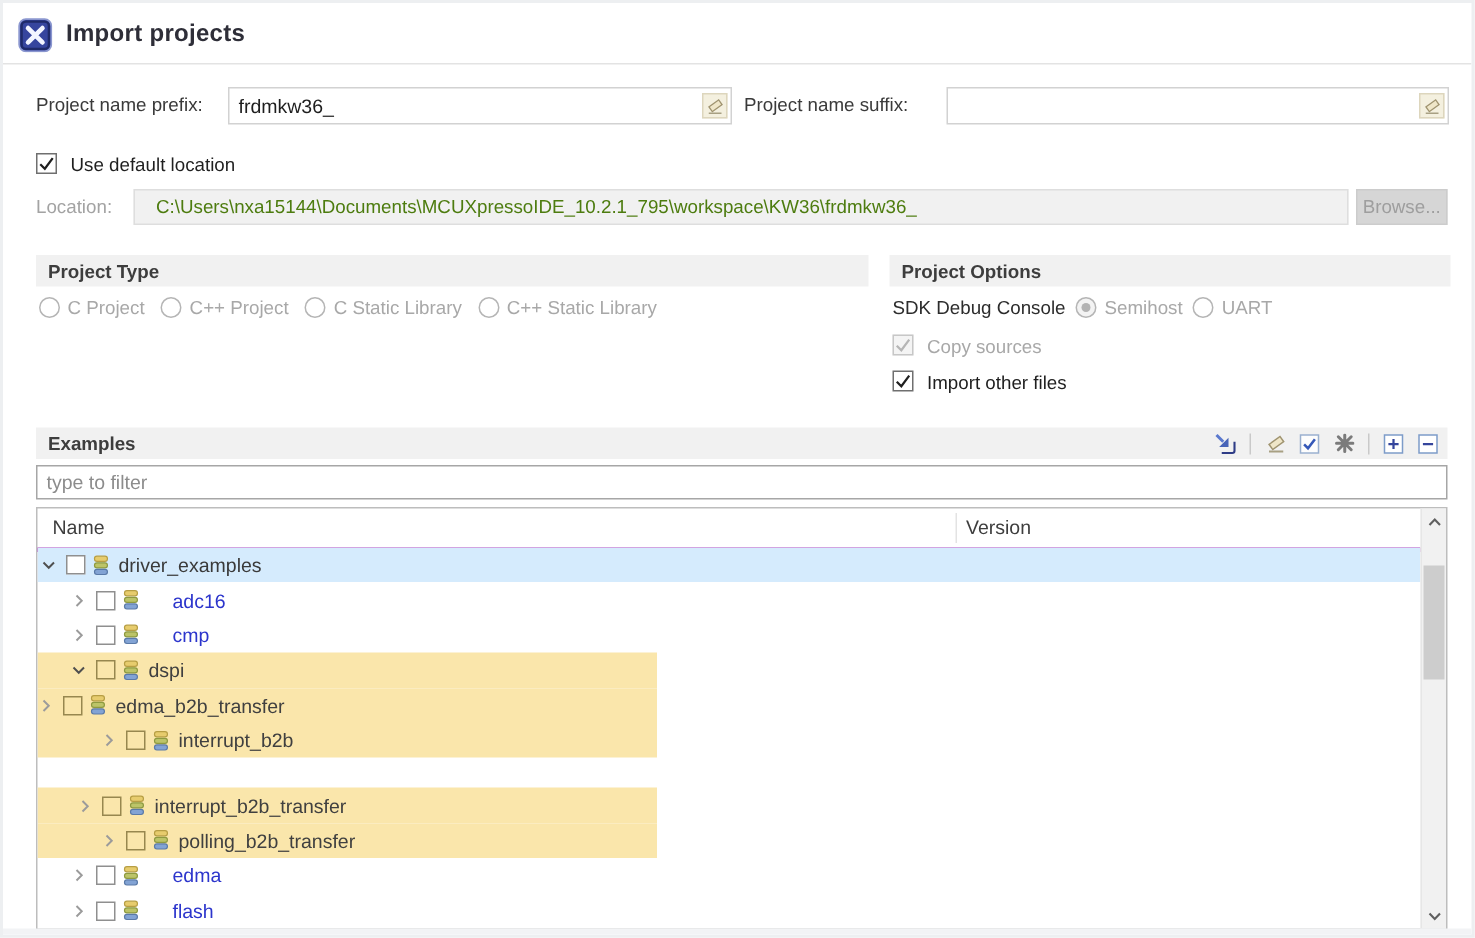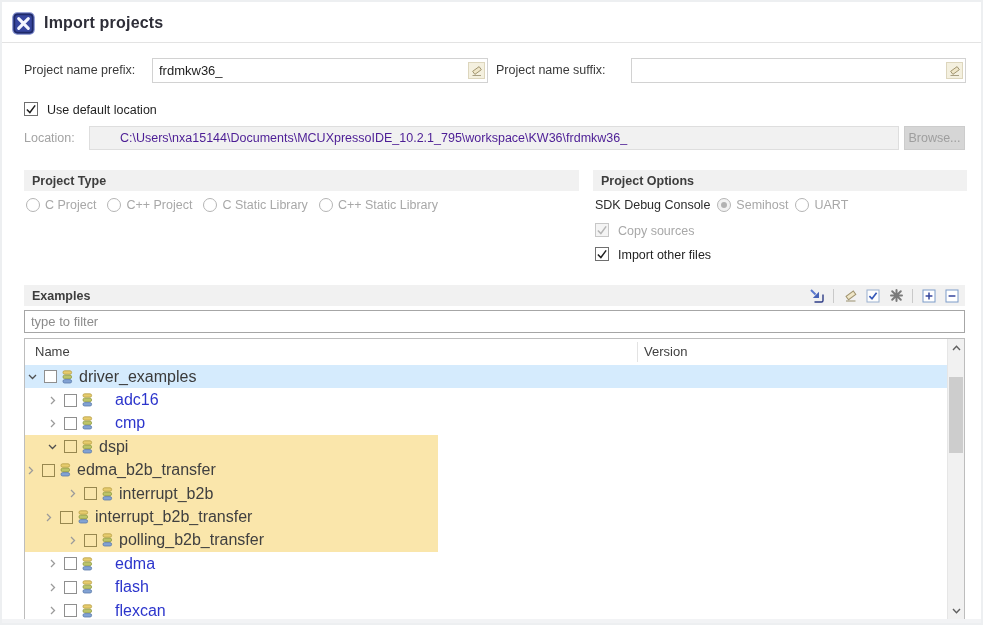--- a/index.html
+++ b/index.html
@@ -21,21 +21,21 @@
   }
   .tinput input{
     flex:1;border:0;outline:0;height:100%;padding:0 4px 0 6px;font:13px "Liberation Sans",sans-serif;color:#1e1e1e;background:transparent;min-width:0;
   }
   .eraser-box{width:17px;height:17px;background:#f4f0df;border:1px solid #ddd6bd;box-sizing:border-box;display:flex;align-items:center;justify-content:center;flex:none;}
   .cb{position:absolute;width:14px;height:14px;box-sizing:border-box;border:1px solid #6f6f6f;background:#fff;display:flex;align-items:center;justify-content:center;}
   .cb.disabled{border-color:#c7c7c7;background:#f4f4f4;}
   .loc-input{
     position:absolute;box-sizing:border-box;border:1px solid #dedede;background:#f1f1f1;
   }
-  .loc-input input{width:100%;height:100%;border:0;outline:0;background:transparent;padding:0 14px;font:12.5px "Liberation Sans",sans-serif;color:#4c1d95;box-sizing:border-box;margin-left:16px;}
+  .loc-input input{width:100%;height:100%;border:0;outline:0;background:transparent;padding:0 14px;font:12.5px "Liberation Sans",sans-serif;color:#4d7c0f;box-sizing:border-box;}
   .browse-btn{
     position:absolute;box-sizing:border-box;background:#d6d6d6;border:1px solid #cccccc;
     display:flex;align-items:center;justify-content:center;font-size:12.5px;color:#9e9e9e;
   }
   
   .sect{position:absolute;height:21px;background:#f1f1f1;display:flex;align-items:center;
     padding:0 4px 0 8px;box-sizing:border-box;font-weight:bold;font-size:12.5px;color:#3d3d3d;}
   
   .radio-row{position:absolute;display:flex;align-items:center;gap:11px;font-size:12.5px;color:#a8a8a8;}
   .radio-opt{display:flex;align-items:center;gap:5px;}
@@ -53,21 +53,21 @@
     border:1px solid #a6a6a6;font:13px "Liberation Sans",sans-serif;color:#333;padding:0 6px;outline:0;}
   .filter::placeholder{color:#8c8c8c;opacity:1;}
   
   .tree-panel{position:absolute;left:22px;top:336px;width:941px;height:282px;box-sizing:border-box;
     border:1px solid #bdbdbd;background:#fff;}
   .tree-header{position:absolute;left:0;right:17px;top:0;height:26px;border-bottom:3px solid #a21caf;font-size:13px;color:#3e3e3e;}
   .th-name{position:absolute;left:10px;top:5px;}
   .th-version{position:absolute;left:619px;top:5px;}
   .col-sep{position:absolute;left:612px;top:3px;bottom:3px;width:1px;background:#e3e3e3;}
   .tree-body{position:absolute;left:0;right:17px;top:26px;bottom:0;overflow:hidden;}
-  .trow{height:23.4px;display:flex;align-items:center;position:relative;font-size:16px;box-sizing:border-box;}
+  .trow{height:23.4px;display:flex;align-items:center;position:relative;font-size:13px;box-sizing:border-box;}
   .trow>*{position:relative;z-index:1;}
   .trow.selected{background:#d5ebfd;}
   .match-hl{position:absolute;left:0;top:0;bottom:0;width:413px;background:#fae6ab;z-index:0;}
   .twist{width:11px;display:flex;justify-content:center;align-items:center;margin-right:6px;flex:none;}
   .tcheck{width:13px;height:13px;box-sizing:border-box;border:1px solid #8f8f8f;background:#fff;margin-right:5px;flex:none;}
   .trow.match .tcheck{background:transparent;border-color:#97874f;}
   .ticon{display:flex;margin-right:6px;flex:none;}
   .tlabel{white-space:nowrap;}
   .tlabel.dark{color:#3a3a3a;}
   .tlabel.blue{color:#2c35cc;margin-left:16px;}
@@ -326,21 +326,21 @@
           <span class="tcheck"></span>
           <span class="ticon">
             <svg width="11" height="14" viewBox="0 0 11 14">
               <rect x="1" y="0.8" width="8.6" height="3.4" rx="1.6" fill="#e7cc6d" stroke="#b79e44" stroke-width="0.8"></rect>
               <rect x="1" y="5.2" width="8.6" height="3.4" rx="1.6" fill="#bcc468" stroke="#8e9a40" stroke-width="0.8"></rect>
               <rect x="1" y="9.6" width="8.6" height="3.4" rx="1.6" fill="#82a3d4" stroke="#5a7aa8" stroke-width="0.8"></rect>
             </svg>
           </span>
           <span class="tlabel purple">interrupt_b2b</span>
         </div>
-        <div class="trow match" style="padding-left: 18px;">
+        <div class="trow match" style="padding-left: 26px; margin-top: 20px;">
           <div class="match-hl" style="left: 0px;"></div>
           <span class="twist">
             <svg width="6" height="9">
               <polyline points="1,1 4.5,4.5 1,8" fill="none" stroke="#9b9b9b" stroke-width="1.3"></polyline>
             </svg>
           </span>
           <span class="tcheck"></span>
           <span class="ticon">
             <svg width="11" height="14" viewBox="0 0 11 14">
               <rect x="1" y="0.8" width="8.6" height="3.4" rx="1.6" fill="#e7cc6d" stroke="#b79e44" stroke-width="0.8"></rect>

